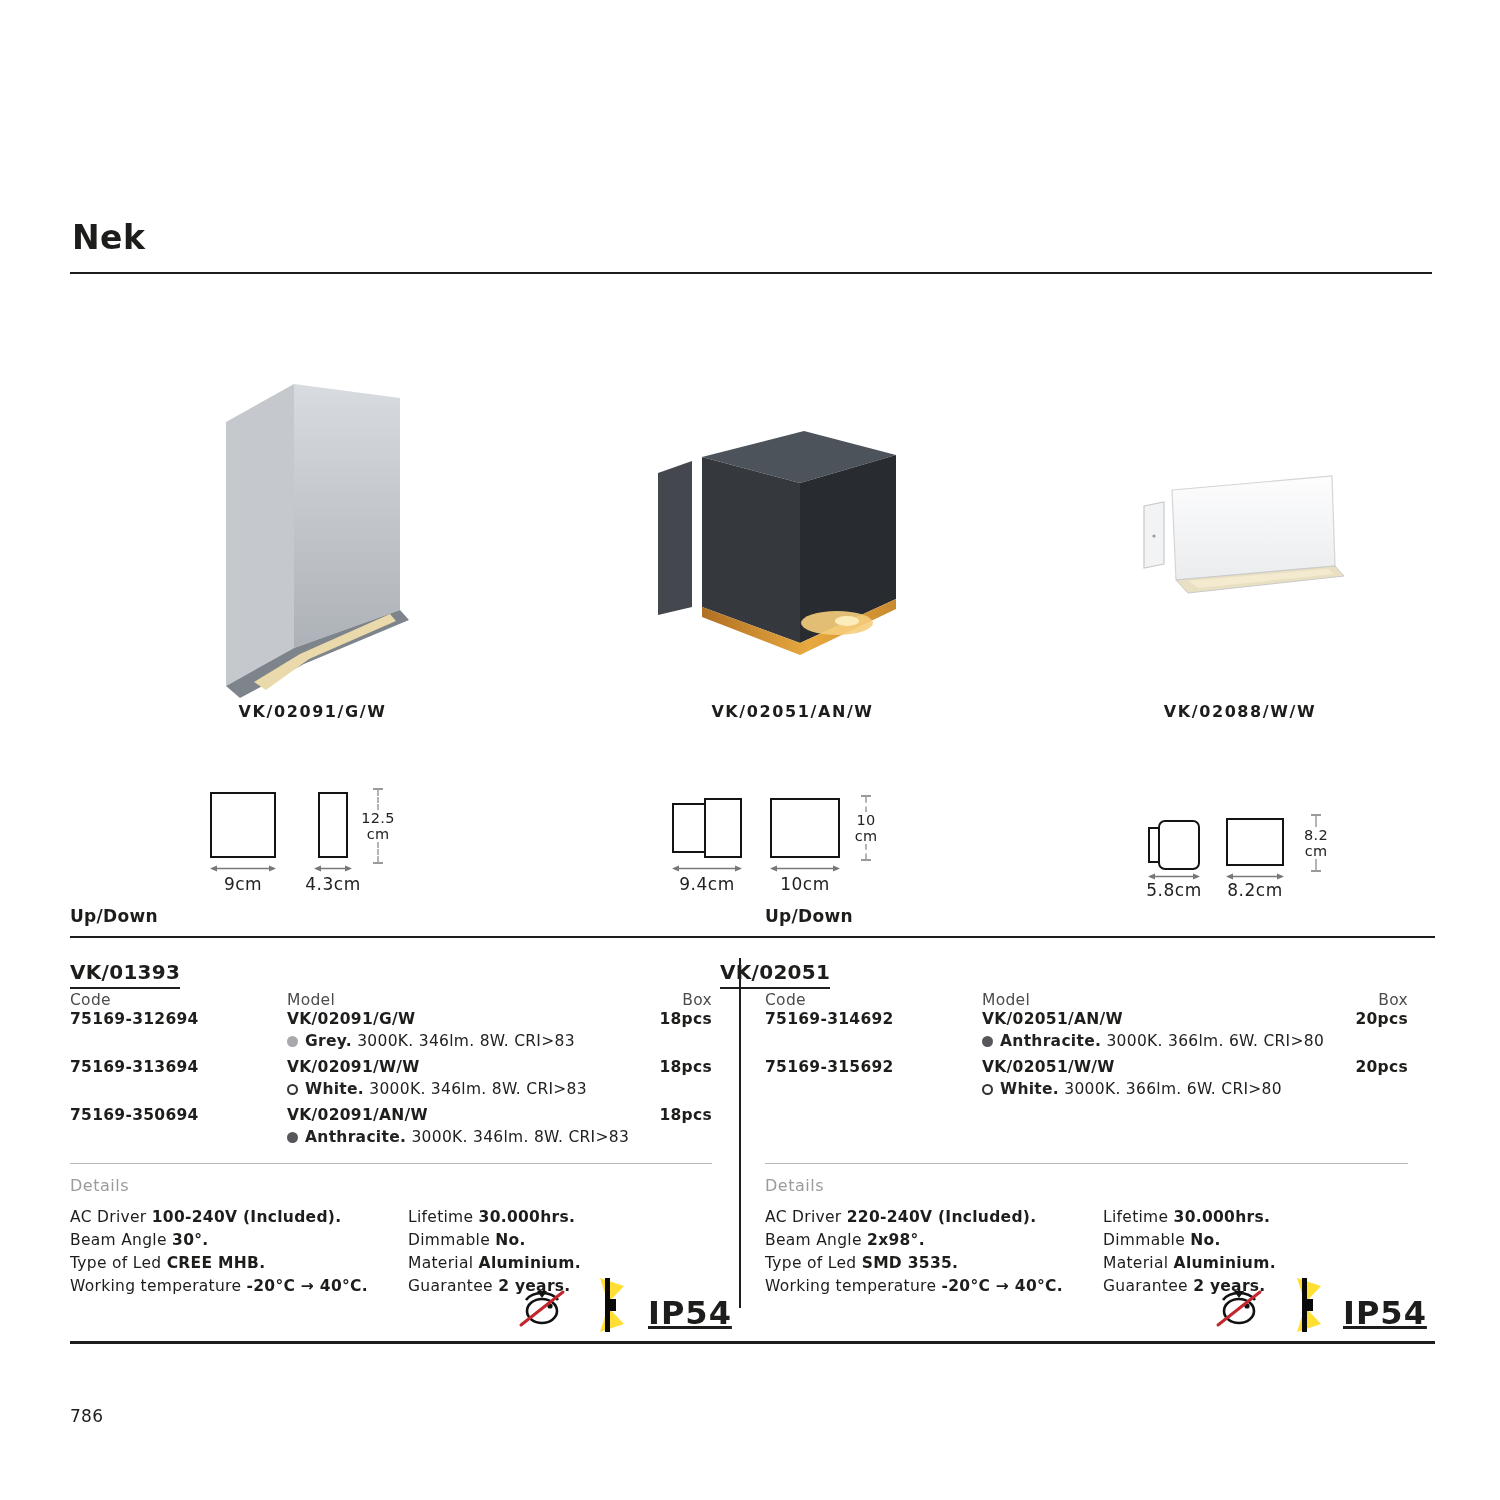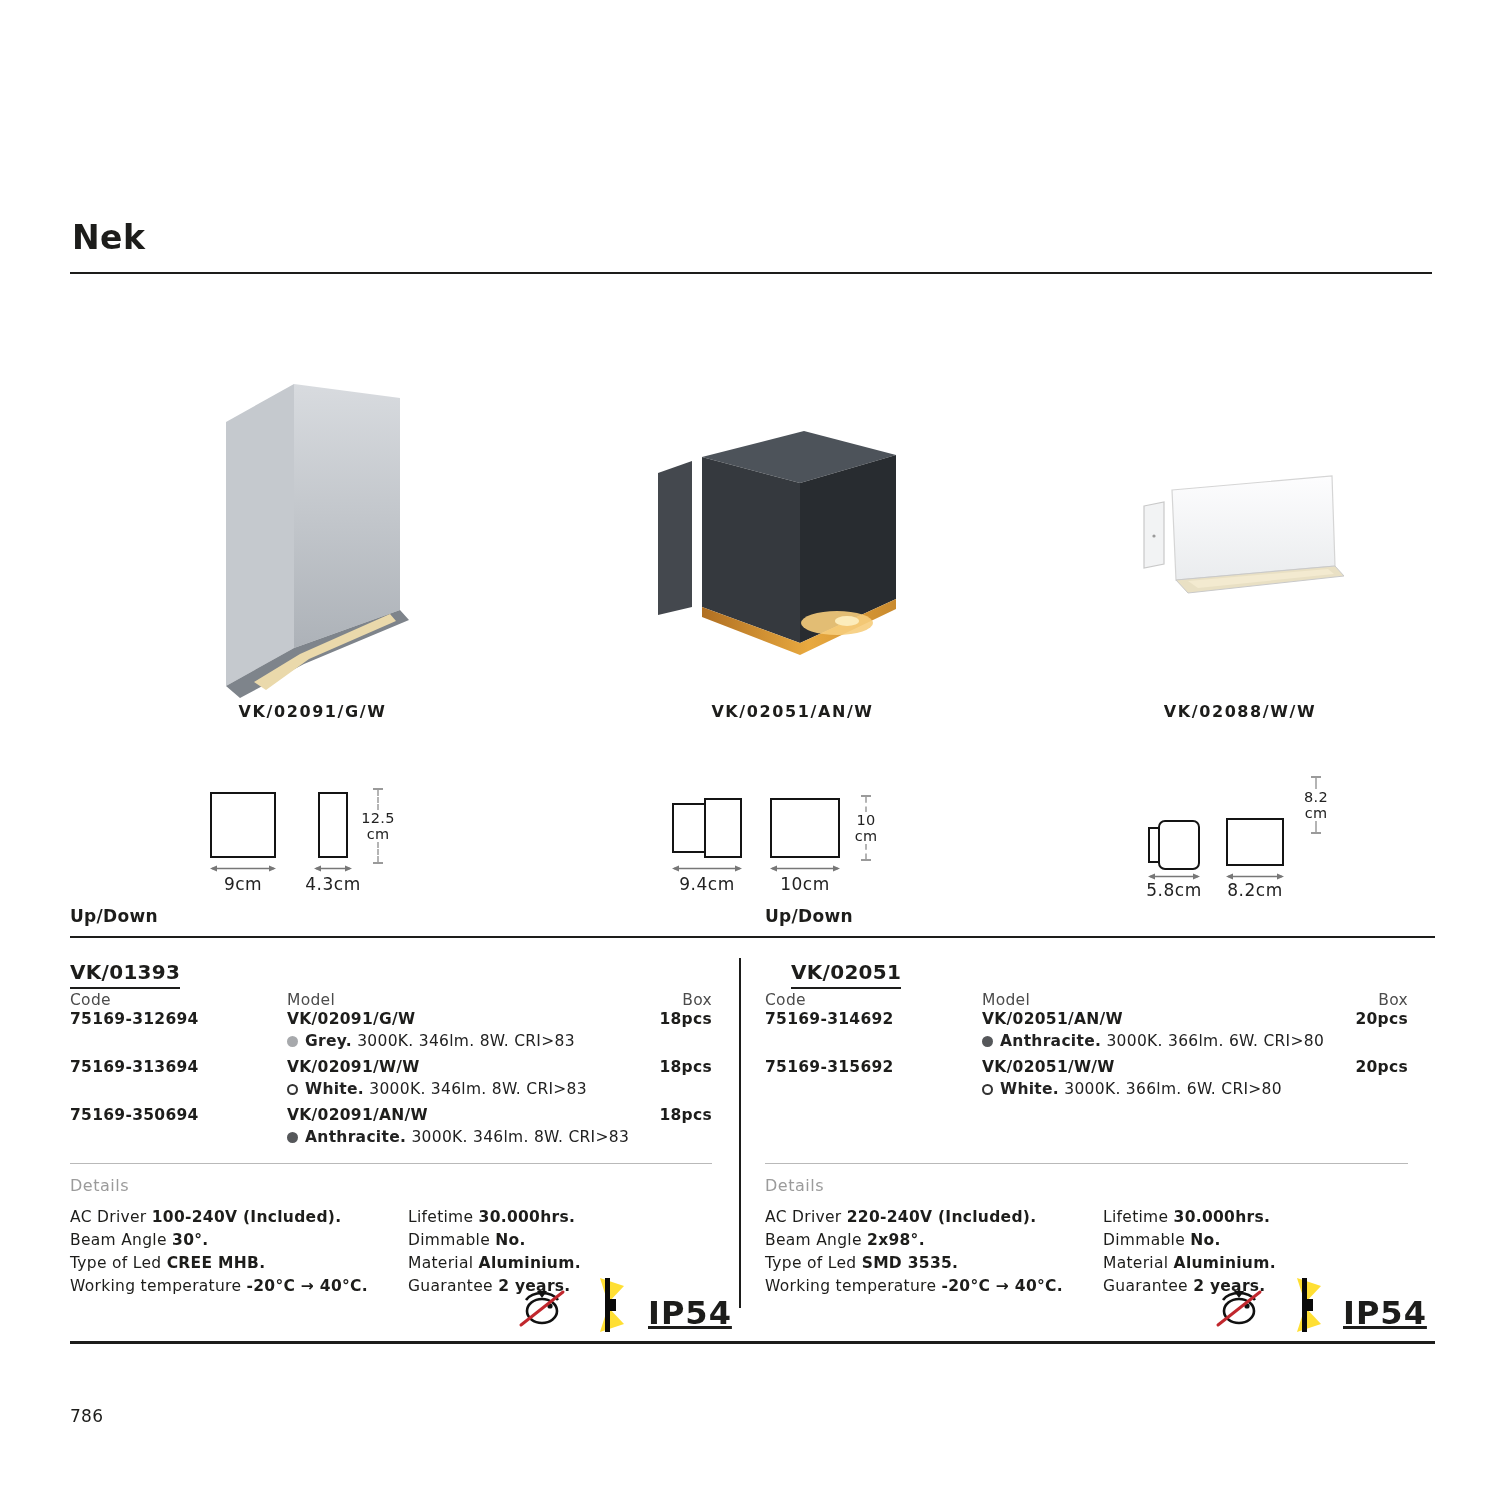--- a/index.html
+++ b/index.html
@@ -170,21 +170,21 @@
     <polygon points="0,4.5 7,1.5 7,7.5" fill="#777"></polygon>
       <polygon points="52,4.5 45,1.5 45,7.5" fill="#777"></polygon>
   </svg>
   <svg class="harrow" style="left:1226px;top:872px;" width="58" height="9">
     <line x1="2" y1="4.5" x2="56" y2="4.5" stroke="#777" stroke-width="1.3"></line>
     <polygon points="0,4.5 7,1.5 7,7.5" fill="#777"></polygon>
       <polygon points="58,4.5 51,1.5 51,7.5" fill="#777"></polygon>
   </svg>
   <div class="dimlabel" style="left:1140px;top:880px;width:68px;">5.8cm</div>
   <div class="dimlabel" style="left:1222px;top:880px;width:66px;">8.2cm</div>
-  <div class="vdim" style="left:1290px;top:776px;height:58px;">
+  <div class="vdim" style="left:1290px;top:814px;height:58px;">
     <div class="vcap"></div>
       <div class="vdash"></div>
     <div class="vlabel">
         <span>8.2</span>
         <span>cm</span>
       </div>
     <div class="vdash"></div>
       <div class="vcap"></div>
   </div>
 
@@ -212,21 +212,21 @@
     <span class="cell c-box b">18pcs</span>
     <span class="cell c-model finishline" style="top:22px;"><span class="dot dot-white"></span><b>White.</b> <span>3000K. 346lm. 8W. CRI&gt;83</span></span>
   </div>
   <div class="trow tbl-l" style="top:1106px;">
     <span class="cell c-code b">75169-350694</span>
     <span class="cell c-model b">VK/02091/AN/W</span>
     <span class="cell c-box b">18pcs</span>
     <span class="cell c-model finishline" style="top:22px;"><span class="dot dot-anthracite"></span><b>Anthracite.</b> <span>3000K. 346lm. 8W. CRI&gt;83</span></span>
   </div>
 
-  <div class="abs fam-code" style="left:791px;"><span>VK/02051</span></div>
+  <div class="abs fam-code" style="left:720px;"><span>VK/02051</span></div>
   <div class="trow tbl-r thead" style="top:991px;">
     <span class="cell c-code">Code</span>
     <span class="cell c-model">Model</span>
     <span class="cell c-box">Box</span>
   </div>
   <div class="trow tbl-r" style="top:1010px;">
     <span class="cell c-code b">75169-314692</span>
     <span class="cell c-model b">VK/02051/AN/W</span>
     <span class="cell c-box b">20pcs</span>
     <span class="cell c-model finishline" style="top:22px;"><span class="dot dot-anthracite"></span><b>Anthracite.</b> <span>3000K. 366lm. 6W. CRI&gt;80</span></span>

